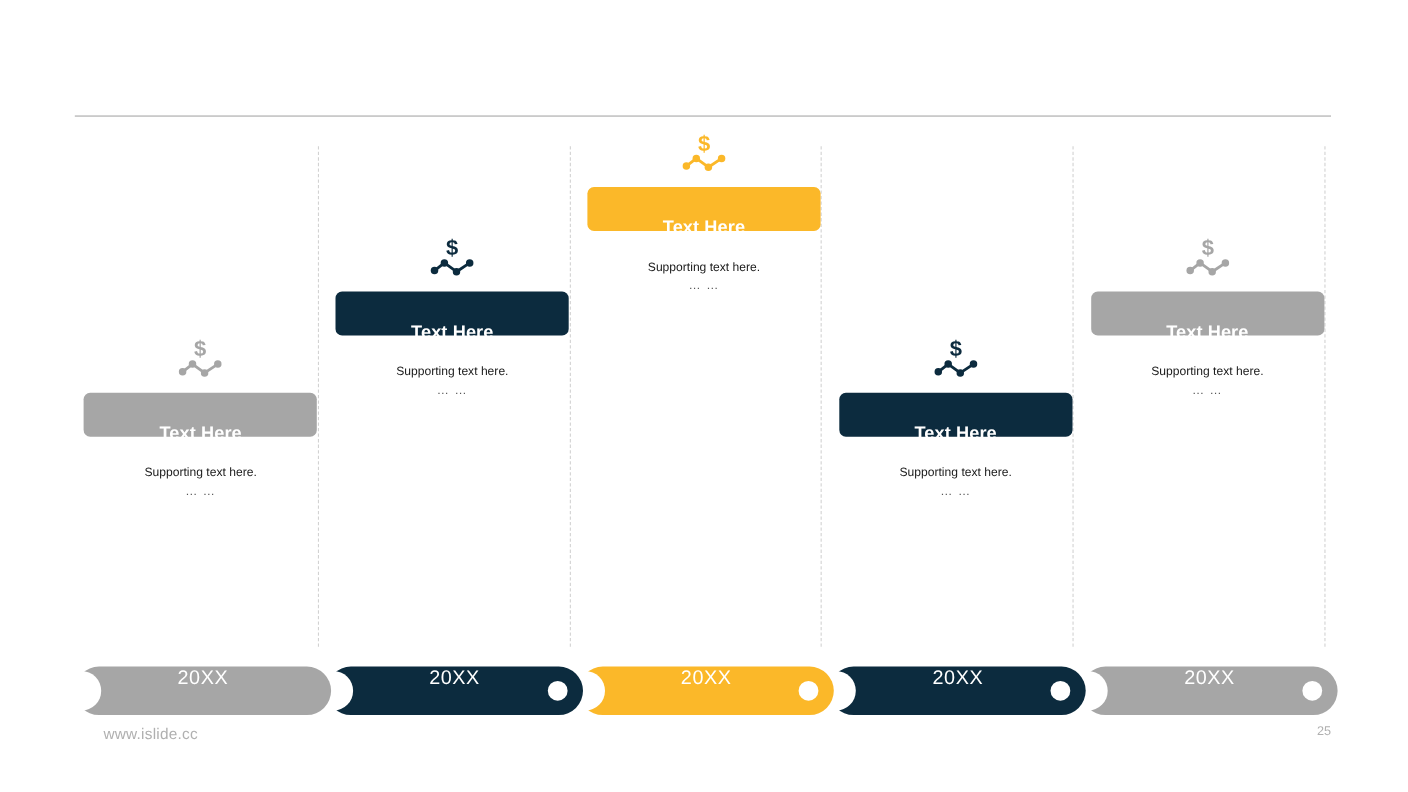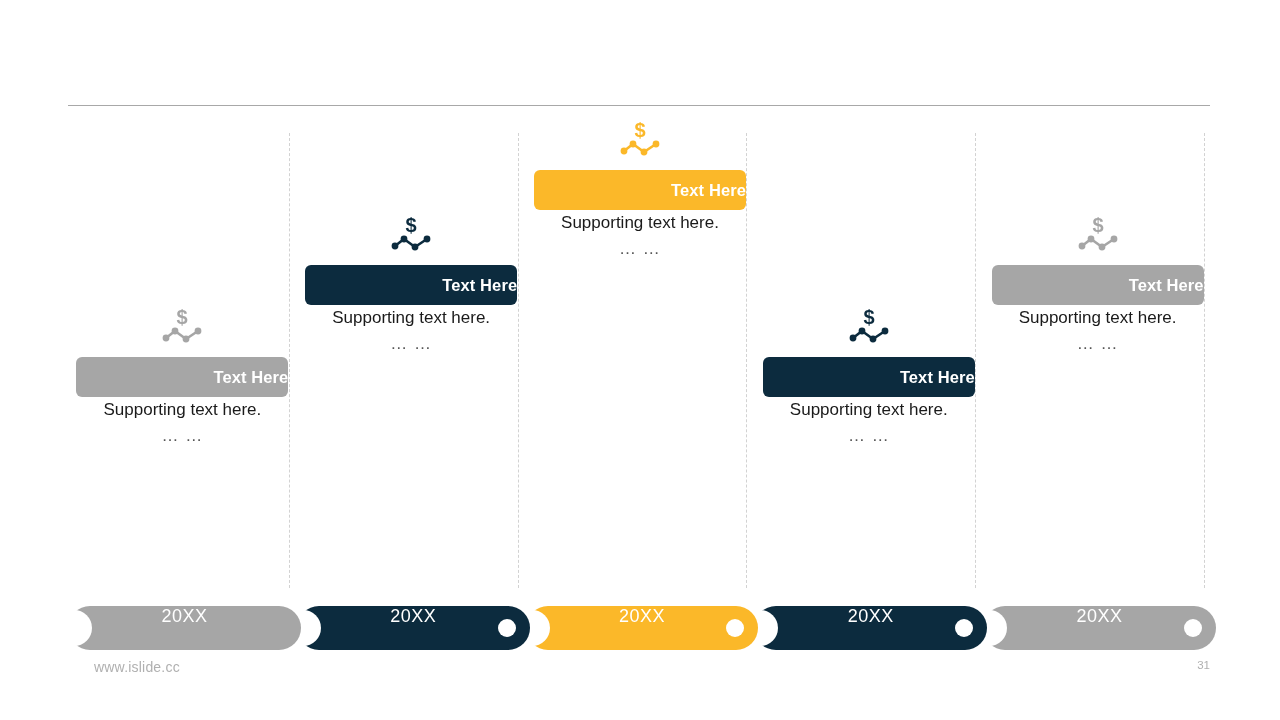--- a/index.html
+++ b/index.html
@@ -71,28 +71,29 @@
     width: 100%;
     box-sizing: border-box;
     height: 40px;
     line-height: 40px;
     border-radius: 6px;
     color: #ffffff;
     font-size: 16.5px;
     font-weight: bold;
     letter-spacing: 0.1px;
     border: none;
-    padding: 0;
-    text-align: right;
+    padding: 17px;
+    text-align: center;
     font-family: "Liberation Sans", sans-serif;
   }
 
   
   .support {
-    font-size: 17px;
+    margin-top: 25px;
+    font-size: 11px;
     color: #1a1a1a;
     line-height: 1.55;
     text-align: center;
   }
   .support .dots {
     display: block;
     color: #555;
     letter-spacing: 1px;
   }
 
@@ -281,13 +282,13 @@
     <div class="tl-item" style="left: 915.2px; width: 232.8px; z-index: 1;">
       <div class="tl-pill" style="background: rgb(166, 166, 166);">
         <span class="tl-year">20XX</span>
         <div class="tl-dot"></div>
       </div>
       <div class="tl-notch"></div>
     </div>
   </div>
 
 <div class="footer-url">www.islide.cc</div>
-<div class="footer-page">31</div>
+<div class="footer-page">25</div>
 
 </body></html>

